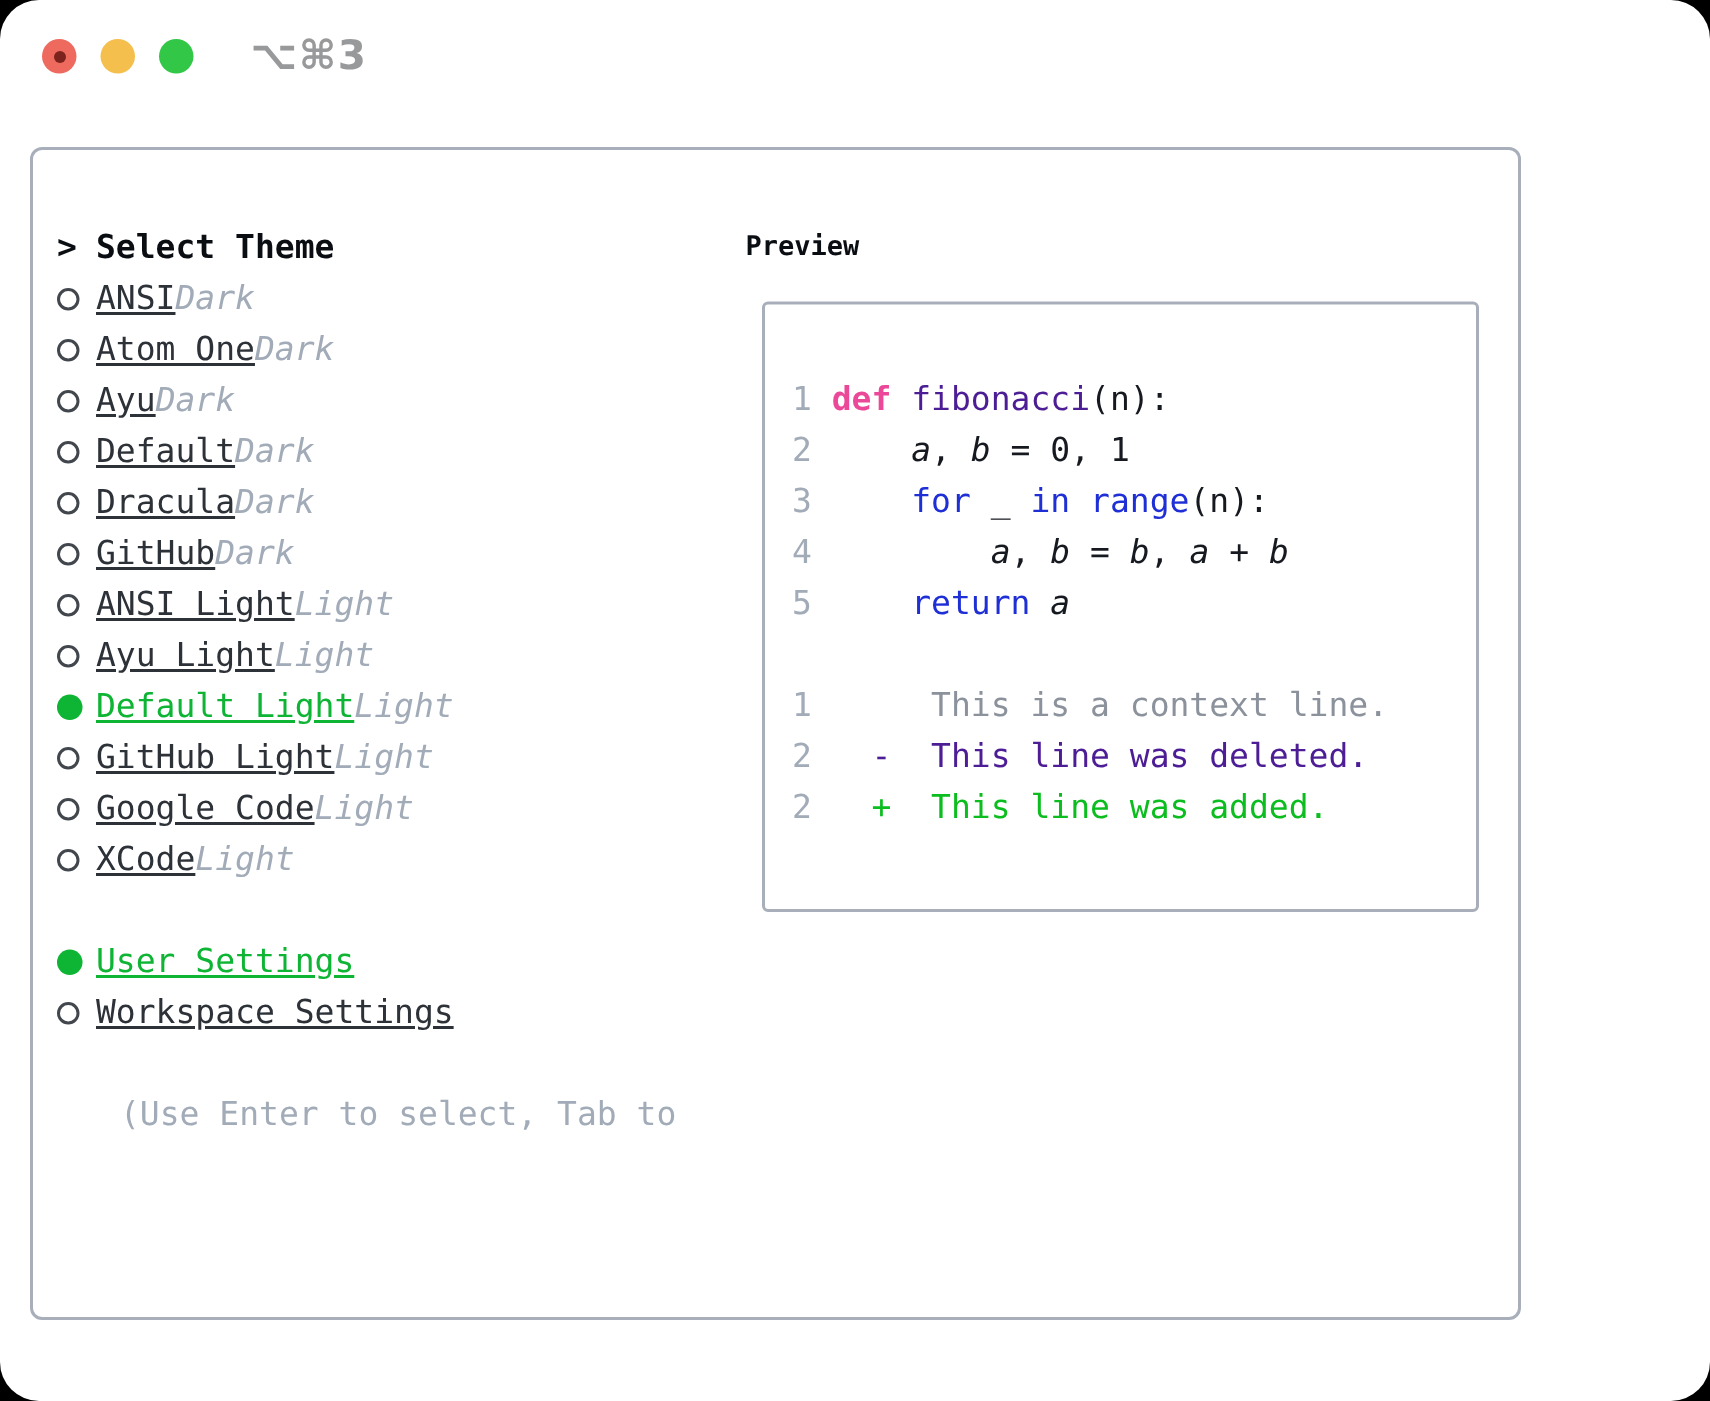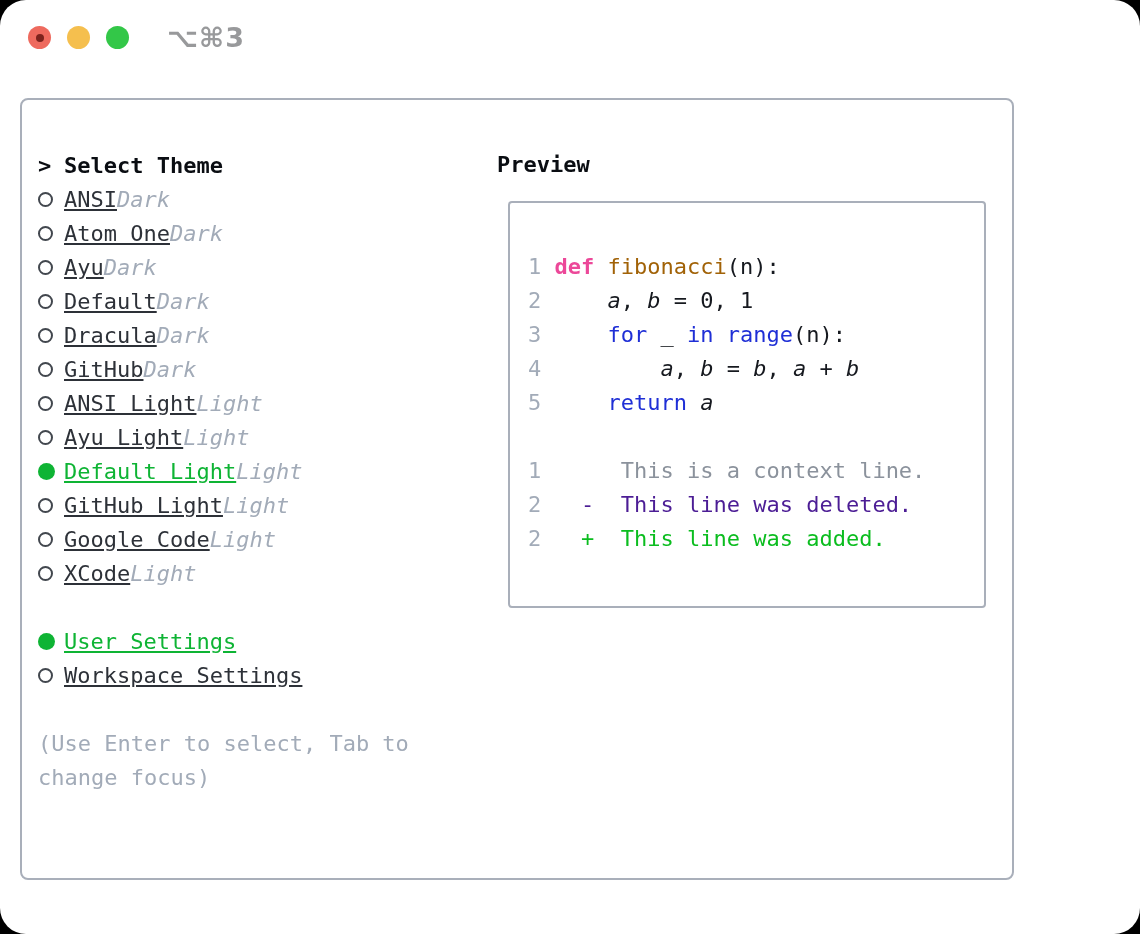--- a/index.html
+++ b/index.html
@@ -58,26 +58,26 @@
     width: 15px; height: 15px; border-radius: 50%;
     border: 2px solid #42474e;
   }
   .radio.sel {
     width: 17px; height: 17px; border: none;
     background: var(--selection_green);
   }
   .theme-name { color: var(--theme_text); text-decoration: underline; }
   .theme-name.sel { color: var(--selection_green); }
   .suffix { color: var(--muted_gray); font-style: italic; }
-  .hint { color: var(--muted_gray); }
+  .hint { color: var(--muted_gray); margin-left: 42px; }
   
   .preview-title {
     position: absolute; left: 497px; top: 148px;
     height: 34px; line-height: 34px;
-    font-size: 22px; font-weight: bold; color: var(--header_text);
+    font-size: 18px; font-weight: bold; color: var(--header_text);
   }
   .preview-box {
     position: absolute; left: 508px; top: 201px;
     width: 478px; height: 407px;
     border: 2px solid var(--panel_border);
     border-radius: 4px;
   }
   .code {
     position: absolute; left: 528px; top: 250px;
     font-size: 22px; color: var(--code_text);
@@ -125,27 +125,26 @@
 
 
     <div id="apply-list">
         <div class="row"><span class="marker"><span class="radio sel"></span></span><span class="theme-name sel">User Settings</span></div>
         <div class="row"><span class="marker"><span class="radio"></span></span><span class="theme-name">Workspace Settings</span></div>
       </div>
 
     <div class="row"></div>
 
     <div class="row hint">(Use Enter to select, Tab to</div>
-    <div class="row hint">change focus)</div>
   </div>
 
   <div class="preview-title">Preview</div>
   <div class="preview-box"></div>
   <div class="code" id="code-lines">
-      <div class="code-line"><span style="color: rgb(162, 171, 184);">1 </span><span style="color: #ec4899; font-weight: bold;">def</span><span style="color: rgb(22, 25, 31);"> </span><span style="color: #a16207;">fibonacci</span><span style="color: rgb(22, 25, 31);">(n):</span></div>
+      <div class="code-line"><span style="color: rgb(162, 171, 184);">1 </span><span style="color: #ec4899; font-weight: bold;">def</span><span style="color: rgb(22, 25, 31);"> </span><span style="color: #4c1d95;">fibonacci</span><span style="color: rgb(22, 25, 31);">(n):</span></div>
       <div class="code-line"><span style="color: rgb(162, 171, 184);">2 </span><span style="color: rgb(22, 25, 31);">    </span><span style="color: rgb(22, 25, 31); font-style: italic;">a</span><span style="color: rgb(22, 25, 31);">, </span><span style="color: rgb(22, 25, 31); font-style: italic;">b</span><span style="color: rgb(22, 25, 31);"> = 0, 1</span></div>
       <div class="code-line"><span style="color: rgb(162, 171, 184);">3 </span><span style="color: rgb(22, 25, 31);">    </span><span style="color: rgb(31, 47, 214);">for</span><span style="color: rgb(22, 25, 31);"> _ </span><span style="color: rgb(31, 47, 214);">in</span><span style="color: rgb(22, 25, 31);"> </span><span style="color: rgb(31, 47, 214);">range</span><span style="color: rgb(22, 25, 31);">(n):</span></div>
       <div class="code-line"><span style="color: rgb(162, 171, 184);">4 </span><span style="color: rgb(22, 25, 31);">        </span><span style="color: rgb(22, 25, 31); font-style: italic;">a</span><span style="color: rgb(22, 25, 31);">, </span><span style="color: rgb(22, 25, 31); font-style: italic;">b</span><span style="color: rgb(22, 25, 31);"> = </span><span style="color: rgb(22, 25, 31); font-style: italic;">b</span><span style="color: rgb(22, 25, 31);">, </span><span style="color: rgb(22, 25, 31); font-style: italic;">a</span><span style="color: rgb(22, 25, 31);"> + </span><span style="color: rgb(22, 25, 31); font-style: italic;">b</span></div>
       <div class="code-line"><span style="color: rgb(162, 171, 184);">5 </span><span style="color: rgb(22, 25, 31);">    </span><span style="color: rgb(31, 47, 214);">return</span><span style="color: rgb(22, 25, 31);"> </span><span style="color: rgb(22, 25, 31); font-style: italic;">a</span></div>
       <div class="code-line"></div>
       <div class="code-line"><span style="color: rgb(162, 171, 184);">1 </span><span style="color: rgb(139, 146, 156);">     This is a context line.</span></div>
       <div class="code-line"><span style="color: rgb(162, 171, 184);">2 </span><span style="color: #4c1d95;">  -  This line was deleted.</span></div>
       <div class="code-line"><span style="color: rgb(162, 171, 184);">2 </span><span style="color: rgb(11, 189, 31);">  +  This line was added.</span></div>
     </div>
 

